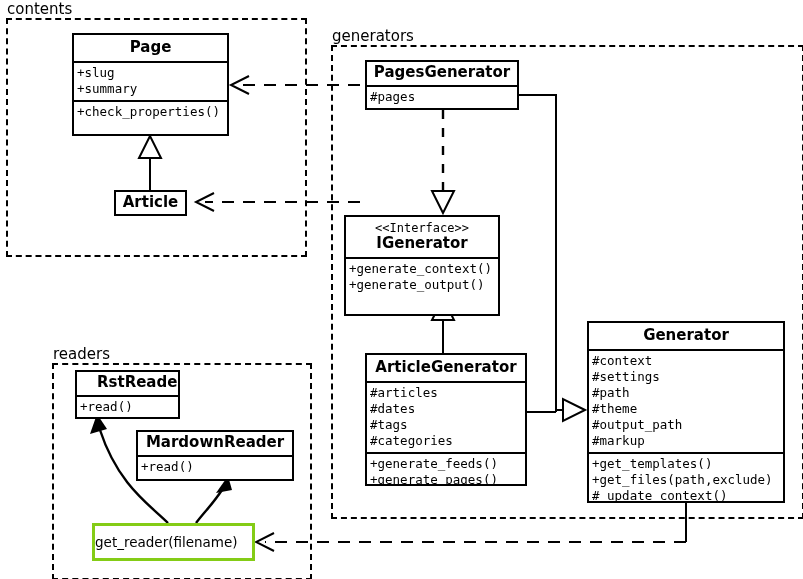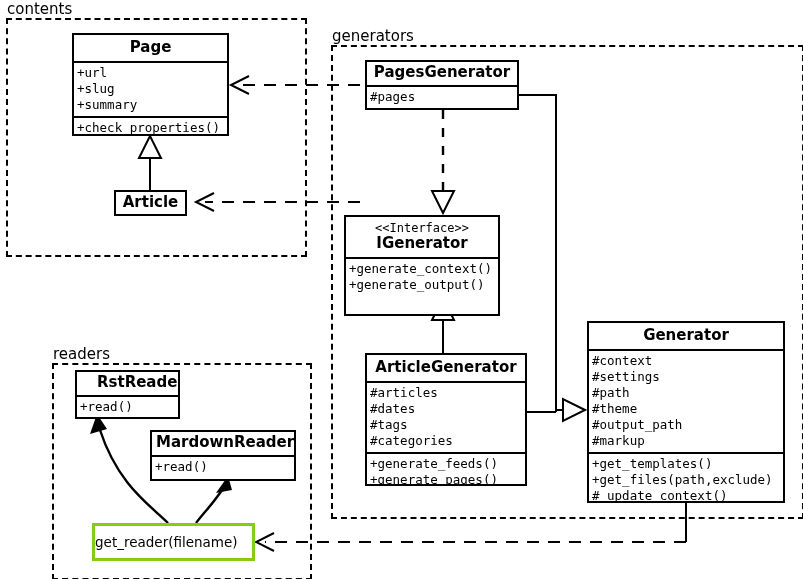--- a/index.html
+++ b/index.html
@@ -152,21 +152,20 @@
 
     
     <path d="M196,523 C206,510 212,505 222,490" fill="none" stroke="#000" stroke-width="2.4"></path>
     <polygon points="228,476 216,493 232,490" fill="#000"></polygon>
   </svg>
 
   <div class="cls" style="left:72px; top:33px; width:157px; height:103px;">
     <div class="name">Page</div>
     <div class="sep"></div>
     <div class="compartment">
-      <div class="member">+url</div>
       <div class="member">+slug</div>
       <div class="member">+summary</div>
     </div>
     <div class="sep"></div>
     <div class="compartment">
       <div class="member">+check_properties()</div>
     </div>
   </div>
 
   <div class="cls" style="left:114px; top:190px; width:73px; height:26px;">
@@ -227,21 +226,21 @@
   </div>
 
   <div class="cls" style="left:75px; top:370px; width:105px; height:49px;">
     <div class="name" style="padding:2px 4px 4px 20px;">RstReader</div>
     <div class="sep"></div>
     <div class="compartment">
       <div class="member">+read()</div>
     </div>
   </div>
 
-  <div class="cls" style="left:136px; top:430px; width:146px; height:51px;margin-left:14px;">
+  <div class="cls" style="left:136px; top:430px; width:158px; height:51px;">
     <div class="name" style="padding:2px 4px 4px 4px;">MardownReader</div>
     <div class="sep"></div>
     <div class="compartment">
       <div class="member">+read()</div>
     </div>
   </div>
 
   <div class="fn-box" style="left:92px; top:523px; width:163px; height:38px;">
     <div class="fn-label">get_reader(filename)</div>
   </div>

